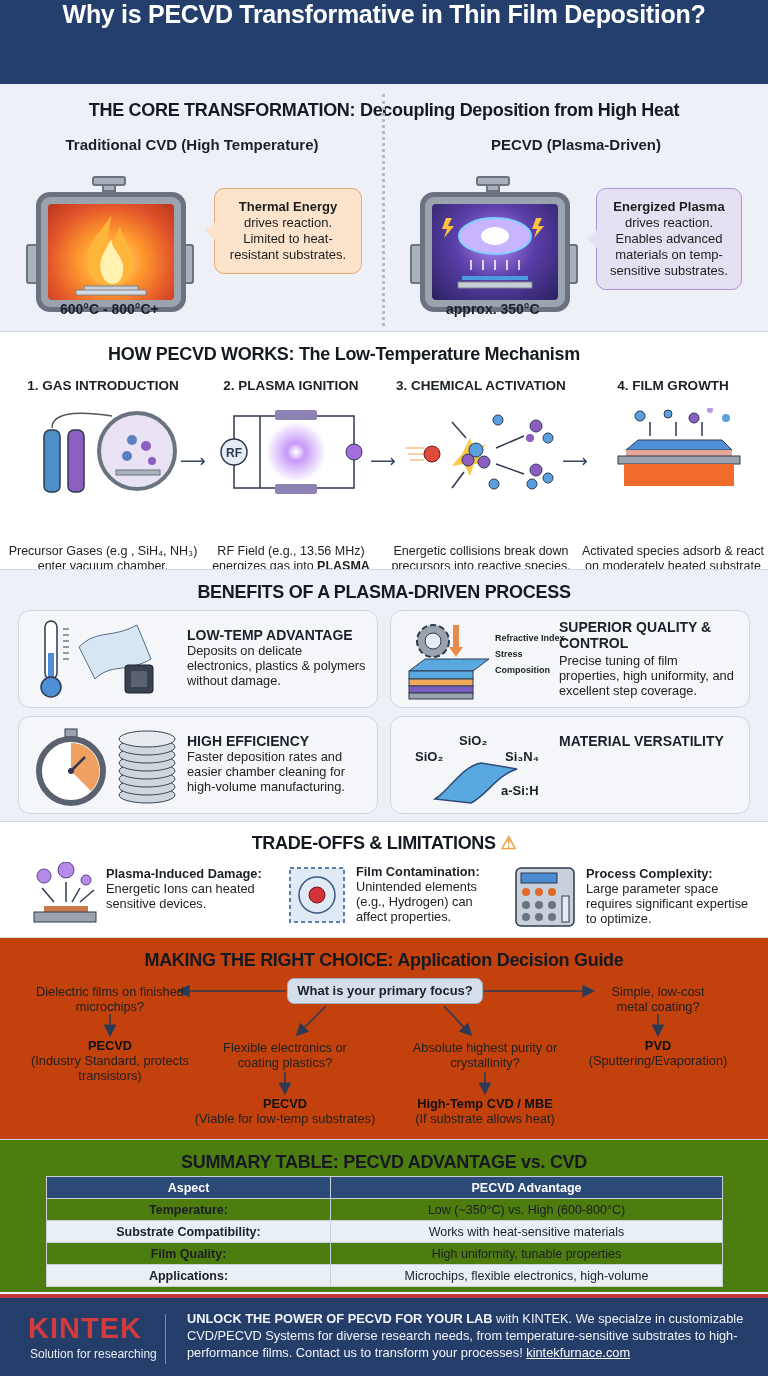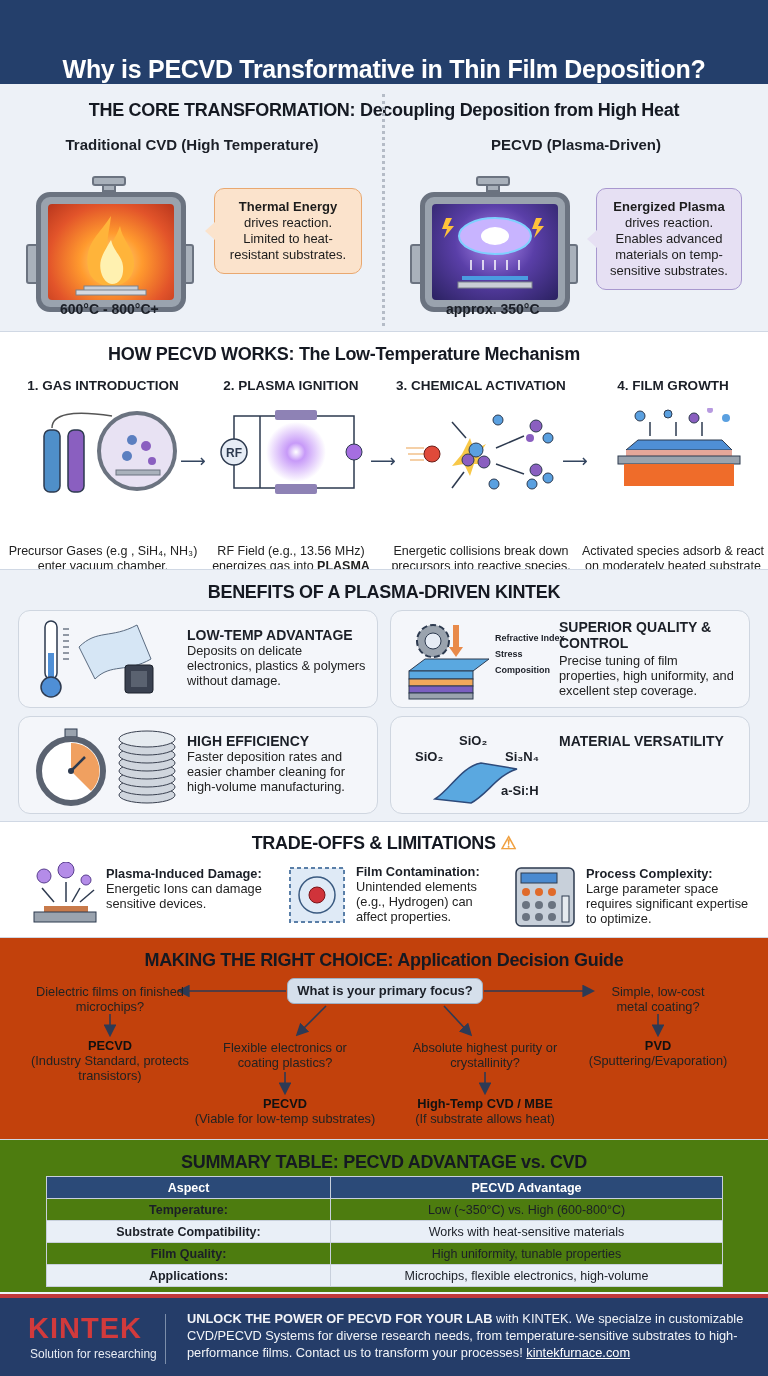--- a/index.html
+++ b/index.html
@@ -1,18 +1,18 @@
 <!DOCTYPE html>
 <html><head>
 <meta charset="utf-8">
 <style>
 *{box-sizing:border-box;margin:0;padding:0}
 body{width:768px;height:1376px;font-family:"Liberation Sans",sans-serif;background:#eef2f8;color:#1b1f27;overflow:hidden;position:relative}
 .b{font-weight:bold}
-#title-bar{position:absolute;left:0;top:0;width:768px;height:84px;background:#243f6b;display:flex;align-items:flex-end;justify-content:center}
+#title-bar{position:absolute;left:0;top:0;width:768px;height:84px;background:#243f6b;display:flex;align-items:flex-start;justify-content:center}
 #title-bar h1{color:#fff;font-size:25px;font-weight:bold;letter-spacing:-0.3px}
 .sec{position:absolute;left:0;width:768px}
 .sec-title{font-size:18px;font-weight:bold;text-align:center;letter-spacing:-0.3px;color:#151922}
 .divider{position:absolute;left:0;width:768px;height:2px;background:#d0d8e4}
 
 
 #core{top:84px;height:248px;background:#edf1f7}
 .core-h{font-size:15px;font-weight:bold;text-align:center;position:absolute;top:52px}
 .chamber{position:absolute;width:150px;height:120px;border:5px solid #6b7380;border-radius:14px;background:#9aa3ae}
 .chamber .inner{position:absolute;left:7px;top:7px;right:7px;bottom:7px;border-radius:4px}
@@ -223,21 +223,21 @@
       <rect x="28" y="42" width="106" height="6" fill="#e5a79a"></rect>
       <rect x="20" y="48" width="122" height="8" fill="#9aa3ae" stroke="#2d3a4f"></rect>
       <rect x="26" y="56" width="110" height="22" fill="#ef6c2a"></rect>
     </svg>
     <div class="step-d">Activated species adsorb &amp; react on moderately heated substrate (~350°C) to form solid film.</div>
   </div>
 </div>
 <div class="divider" style="top:569px"></div>
 
 <div class="sec" id="benefits">
-  <div class="sec-title" style="position:absolute;top:12px;width:768px">BENEFITS OF A PLASMA-DRIVEN KINTEK</div>
+  <div class="sec-title" style="position:absolute;top:12px;width:768px">BENEFITS OF A PLASMA-DRIVEN PROCESS</div>
 
   <div class="card" style="left:18px;top:40px">
     <svg style="position:absolute;left:18px;top:8px" width="140" height="82" viewBox="0 0 140 82">
       <rect x="8" y="2" width="12" height="58" rx="6" fill="#fff" stroke="#2d3a4f" stroke-width="1.5"></rect>
       <rect x="11" y="34" width="6" height="30" fill="#4f8fd6"></rect>
       <circle cx="14" cy="68" r="10" fill="#4f8fd6" stroke="#2d3a4f" stroke-width="1.5"></circle>
       <g stroke="#2d3a4f">
           <line x1="26" y1="10" x2="32" y2="10"></line>
           <line x1="26" y1="16" x2="32" y2="16"></line>
           <line x1="26" y1="22" x2="32" y2="22"></line>
@@ -322,21 +322,21 @@
         <line x1="10" y1="26" x2="22" y2="40"></line>
         <line x1="34" y1="20" x2="34" y2="40"></line>
         <line x1="48" y1="26" x2="40" y2="40"></line>
         <line x1="62" y1="28" x2="48" y2="40"></line>
       </g>
     <rect x="12" y="44" width="44" height="6" fill="#c87a4a"></rect>
     <rect x="2" y="50" width="62" height="10" fill="#9aa3ae" stroke="#2d3a4f"></rect>
   </svg>
   <div class="trade-item" style="left:106px;width:170px">
     <div class="trade-t">Plasma-Induced Damage:</div>
-    <div class="trade-d">Energetic Ions can damage sensitive devices.</div>
+    <div class="trade-d">Energetic Ions can heated sensitive devices.</div>
   </div>
 
   <svg style="position:absolute;left:284px;top:40px" width="66" height="66" viewBox="0 0 66 66">
     <rect x="6" y="6" width="54" height="54" fill="#dfeaf6" stroke="#5a7fa8" stroke-dasharray="4 3" stroke-width="2"></rect>
     <circle cx="33" cy="33" r="18" fill="none" stroke="#3a5a80" stroke-width="1.5"></circle>
     <circle cx="33" cy="33" r="8" fill="#d0333a" stroke="#7a1418"></circle>
   </svg>
   <div class="trade-item" style="left:356px;width:150px;top:42px">
     <div class="trade-t">Film Contamination:</div>
     <div class="trade-d">Unintended elements (e.g., Hydrogen) can affect properties.</div>

